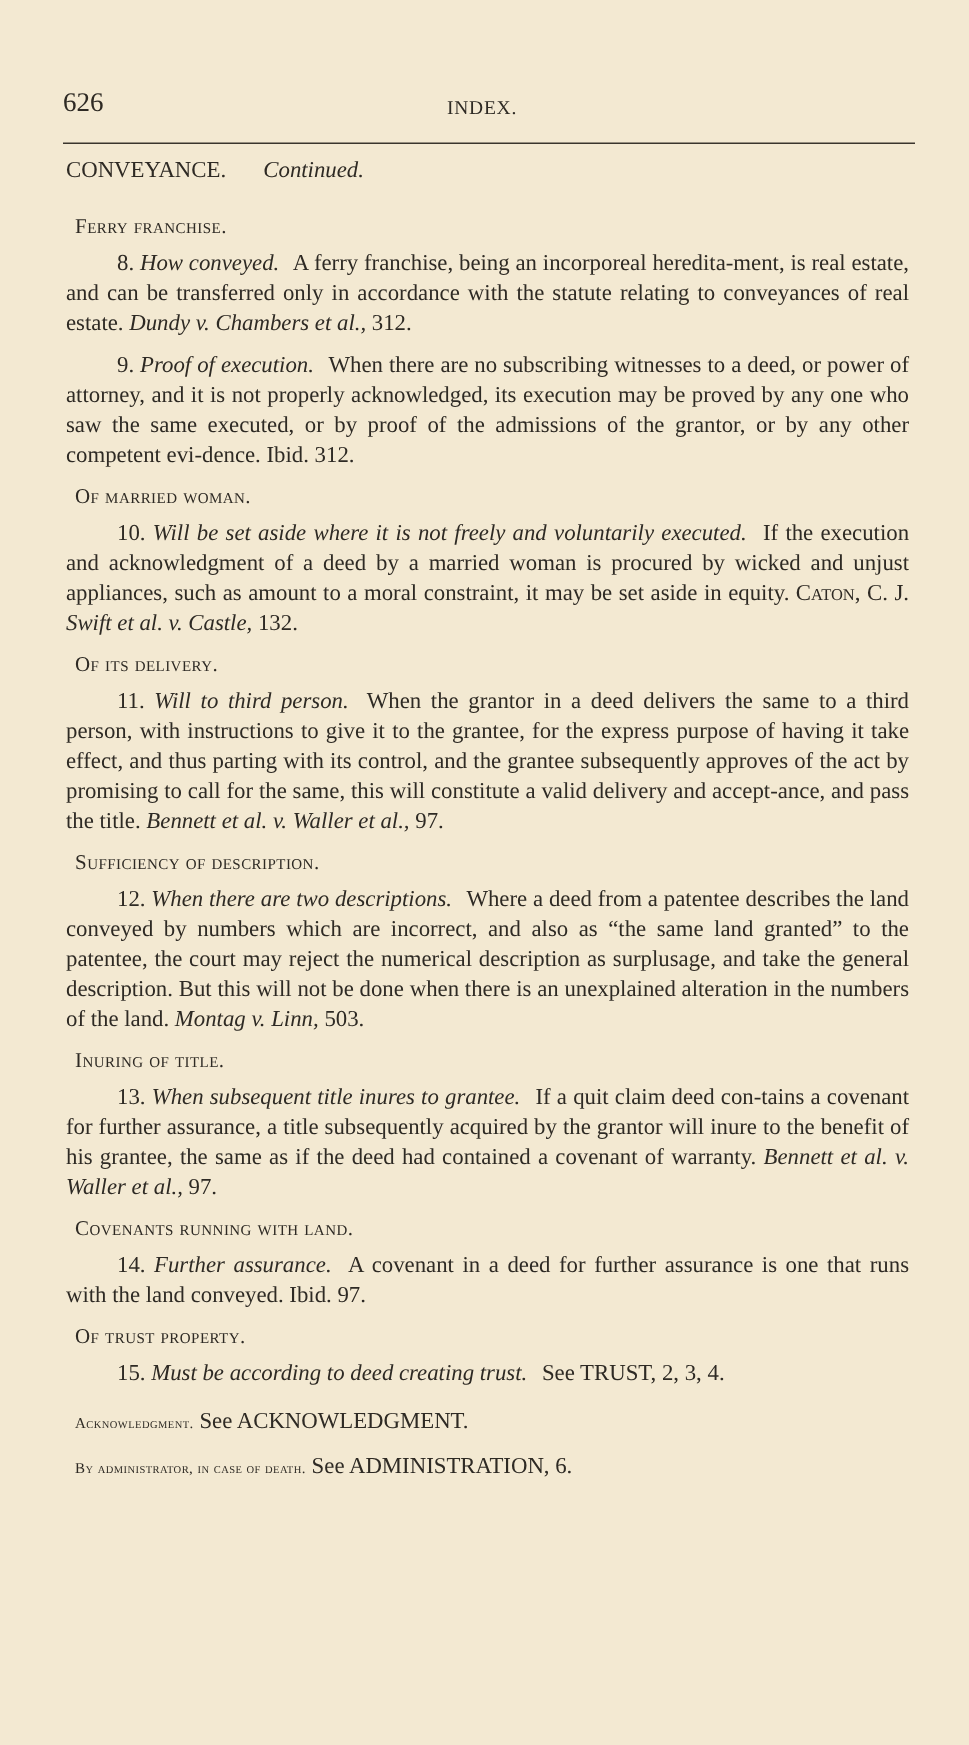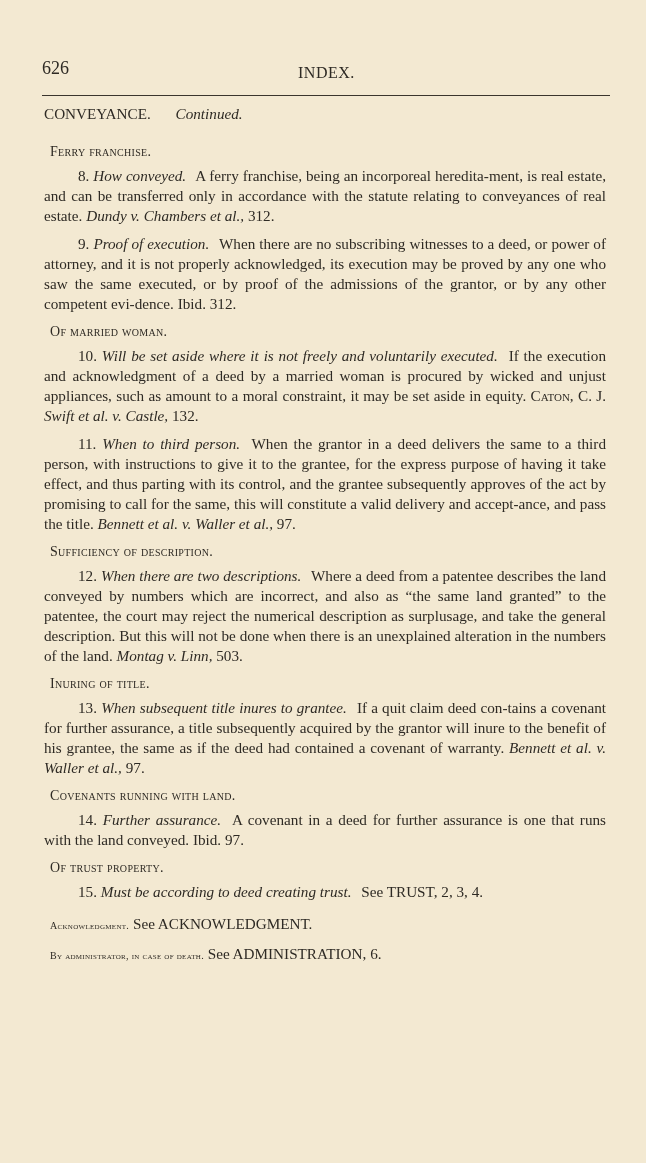--- a/index.html
+++ b/index.html
@@ -5,21 +5,21 @@
   html, body { margin: 0; padding: 0; }
   body {
     width: 646px; height: 1163px;
     background: #f3e9d2;
     color: #2e2a24;
     font-family: "Liberation Serif", "DejaVu Serif", serif;
     position: relative; overflow: hidden;
   }
   .page { position: absolute; left: 0; top: 0; width: 630px; height: 1163px; }
   .page-number { position: absolute; left: 42px; top: 58px; font-size: 18px; }
-  .running-head { position: absolute; left: 298px; top: 64px; font-size: 16px; letter-spacing: 0.5px; }
+  .running-head { position: absolute; left: 298px; top: 64px; font-size: 13px; letter-spacing: 0.5px; }
   .rule { position: absolute; left: 42px; top: 95px; width: 568px; height: 0; border-top: 1.5px solid #3a352d; }
   .content { position: absolute; left: 44px; top: 104px; width: 566px; font-size: 15.2px; line-height: 20px; }
   .main-heading { margin: 0 0 6px 0; }
   .cont { font-style: italic; margin-left: 21px; }
   .subhead { font-variant: small-caps; font-size: 14px; letter-spacing: 0.3px; margin: 6px 0 4px 6px; }
   .subhead-first { margin-top: 18px; }
   .para { text-align: justify; margin: 0 4px 8px 0; padding-left: 0; text-indent: 34px; }
   .para .topic { font-style: italic; margin-right: 6px; }
   .it { font-style: italic; }
   .sc { font-variant: small-caps; }
@@ -59,23 +59,24 @@
     <div class="subhead">Of married woman.</div>
     <p class="para">
       <span>10.</span>
       <span class="topic">Will be set aside where it is not freely and voluntarily executed.</span>
       <span>If the execution and acknowledgment of a deed by a married woman is procured by wicked and unjust appliances, such as amount to a moral constraint, it may be set aside in equity.</span>
       <span class="sc">Caton, C. J.</span>
       <span class="it">Swift et al. v. Castle,</span>
       <span>132.</span>
     </p>
 
+    <div class="subhead">Of its delivery.</div>
     <p class="para">
       <span>11.</span>
-      <span class="topic">When to third person.</span>
+      <span class="topic">Will to third person.</span>
       <span>When the grantor in a deed delivers the same to a third person, with instructions to give it to the grantee, for the express purpose of having it take effect, and thus parting with its control, and the grantee subsequently approves of the act by promising to call for the same, this will constitute a valid delivery and accept-ance, and pass the title.</span>
       <span class="it">Bennett et al. v. Waller et al.,</span>
       <span>97.</span>
     </p>
 
     <div class="subhead">Sufficiency of description.</div>
     <p class="para">
       <span>12.</span>
       <span class="topic">When there are two descriptions.</span>
       <span>Where a deed from a patentee describes the land conveyed by numbers which are incorrect, and also as “the same land granted” to the patentee, the court may reject the numerical description as surplusage, and take the general description. But this will not be done when there is an unexplained alteration in the numbers of the land.</span>

